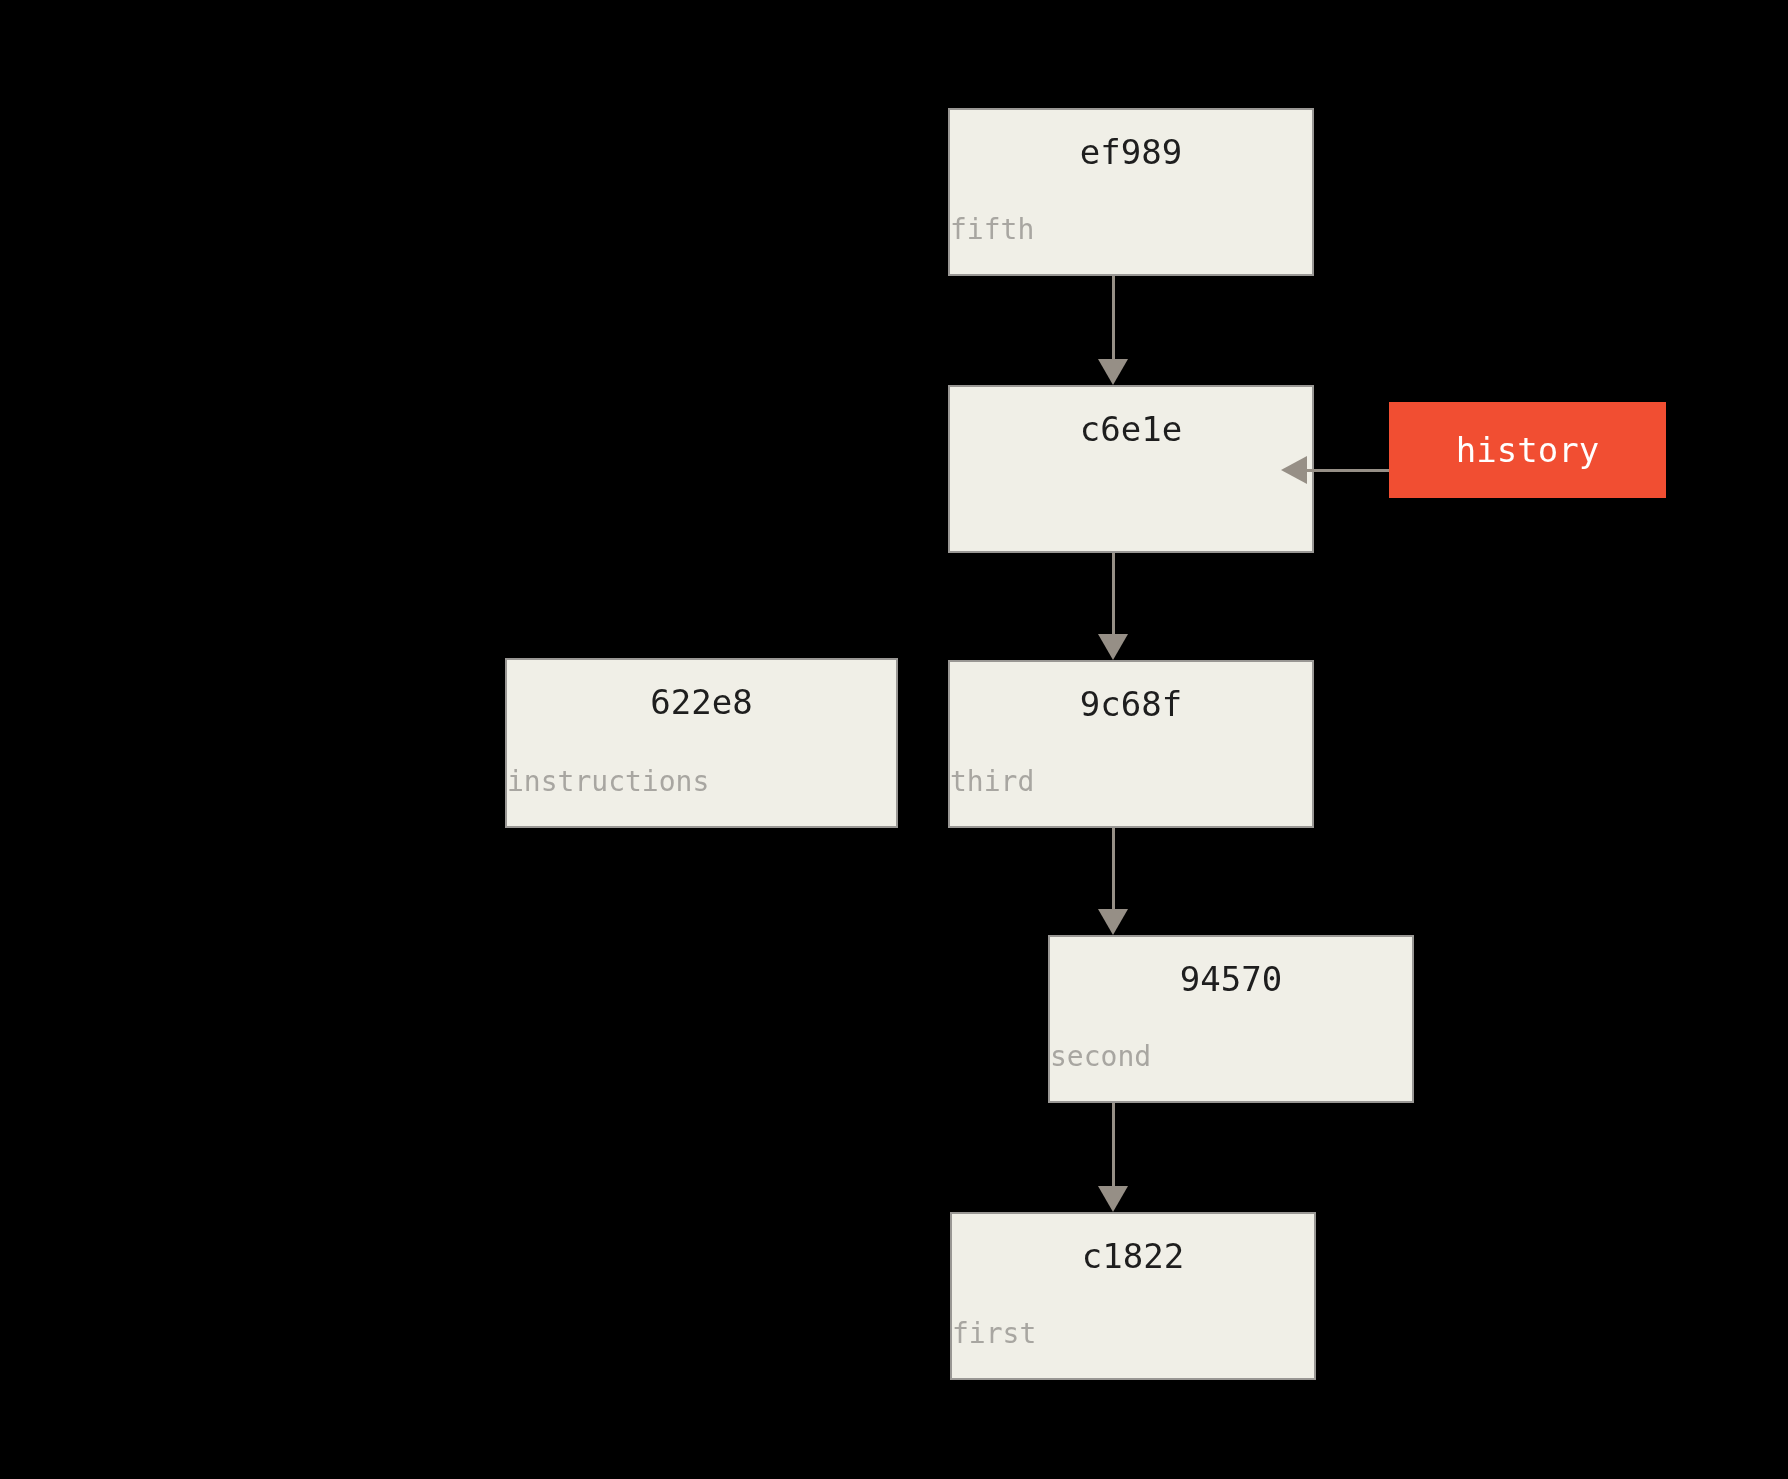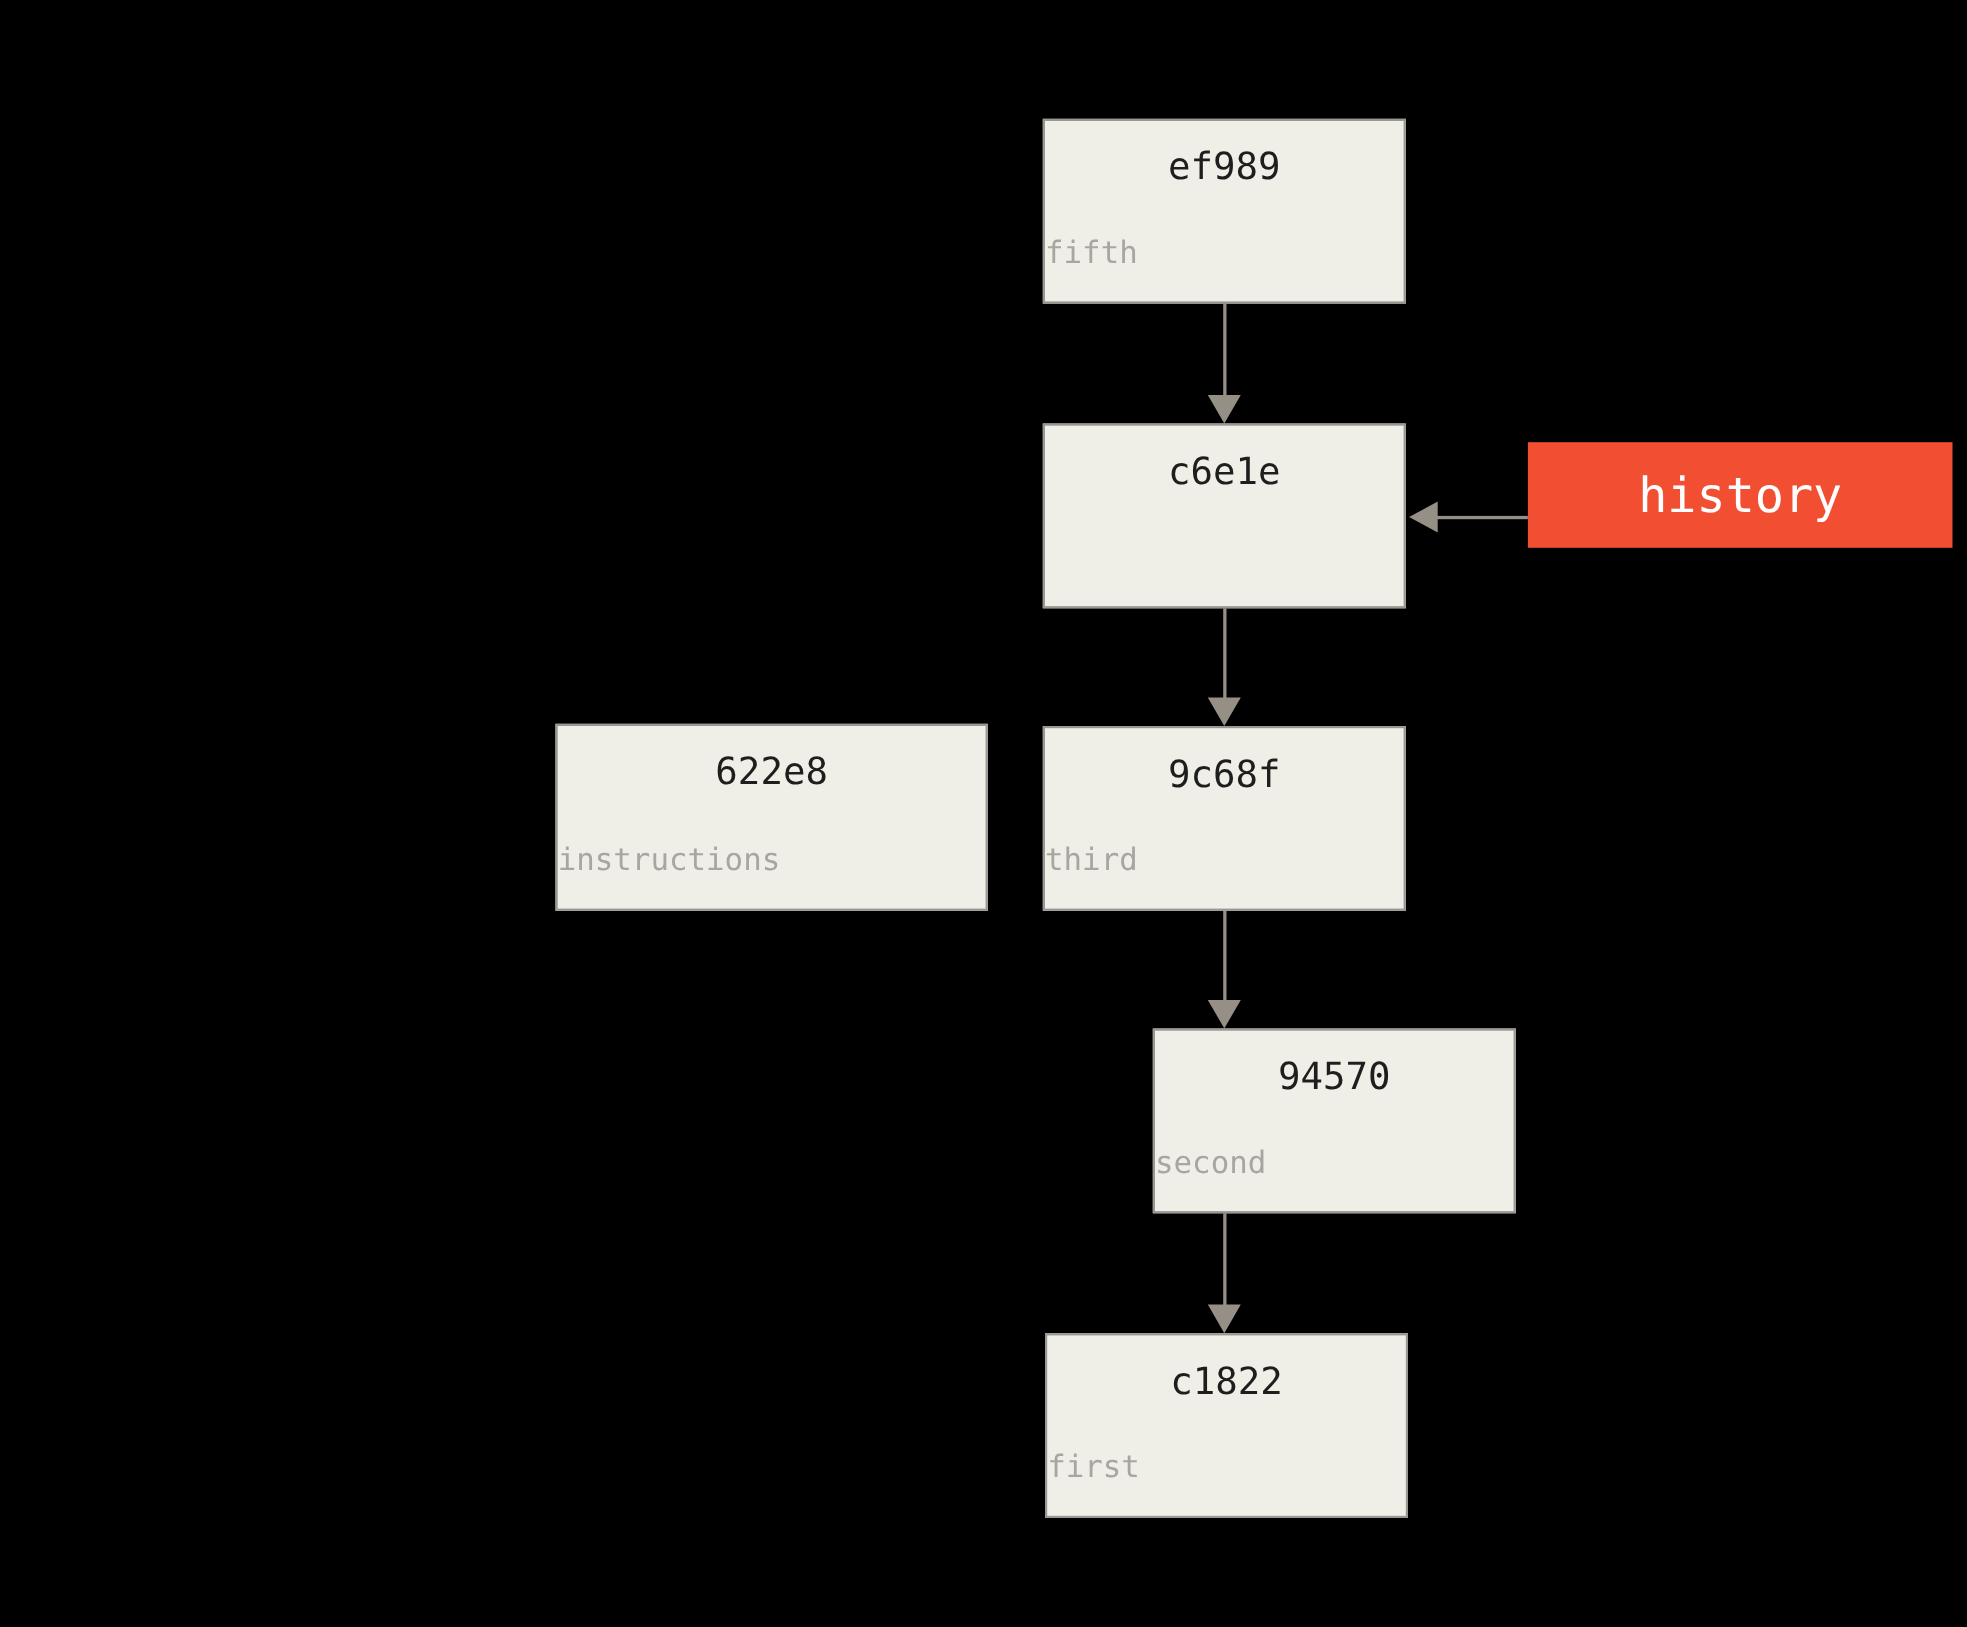--- a/index.html
+++ b/index.html
@@ -18,21 +18,21 @@
     height: 1479px;
     background: var(--background);
     position: relative;
     overflow: hidden;
     font-family: "DejaVu Sans Mono", "Liberation Mono", monospace;
   }
   .canvas { position: absolute; inset: 0; }
 
   .box {
     position: absolute;
-    width: 330px;
+    width: 366px;
     height: 168px;
     background: var(--box_fill);
     border: 2.5px solid var(--box_border);
     box-sizing: border-box;
   }
   .box.wide { width: 393px; height: 170px; }
 
   .hash {
     position: absolute;
     top: 20px; left: 0; right: 0;
@@ -80,26 +80,26 @@
     left: 0; top: 0;
     width: 0; height: 0;
     border-top: 14px solid transparent;
     border-bottom: 14px solid transparent;
     border-right: 26px solid var(--arrow);
   }
 
   .ref-label {
     position: absolute;
     left: 1389px; top: 402px;
-    width: 386px; height: 96px;
+    width: 277px; height: 96px;
     background: var(--ref_bg);
     display: flex;
     align-items: center;
     justify-content: center;
-    font-size: 44px;
+    font-size: 34px;
     color: var(--ref_text);
   }
 </style>
 </head>
 <body>
 
 <div class="canvas">
 
   <div class="box" style="left:948px; top:108px;">
     <div class="hash">ef989</div>

